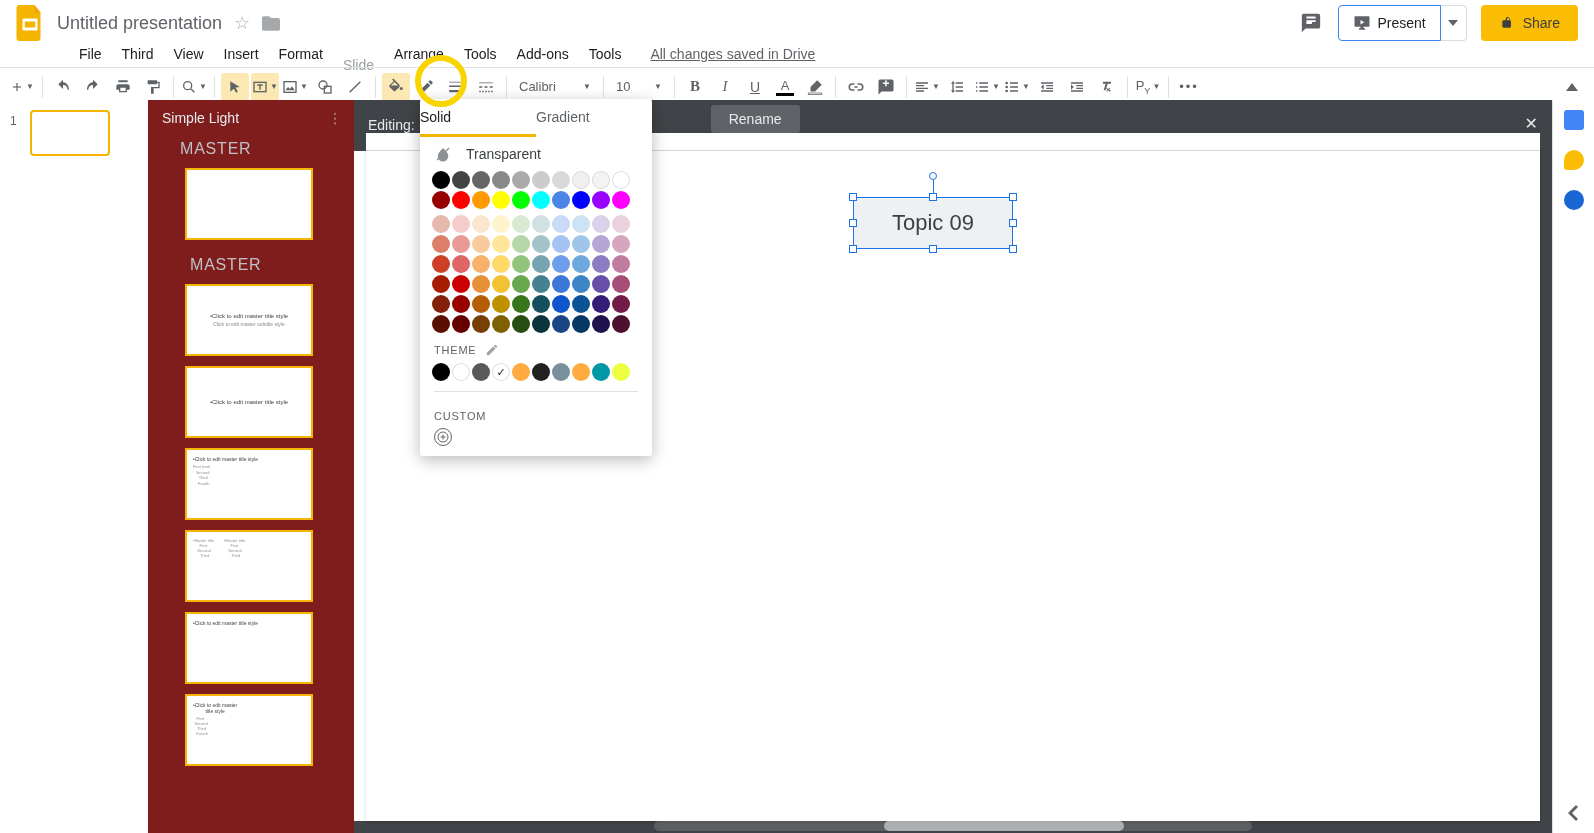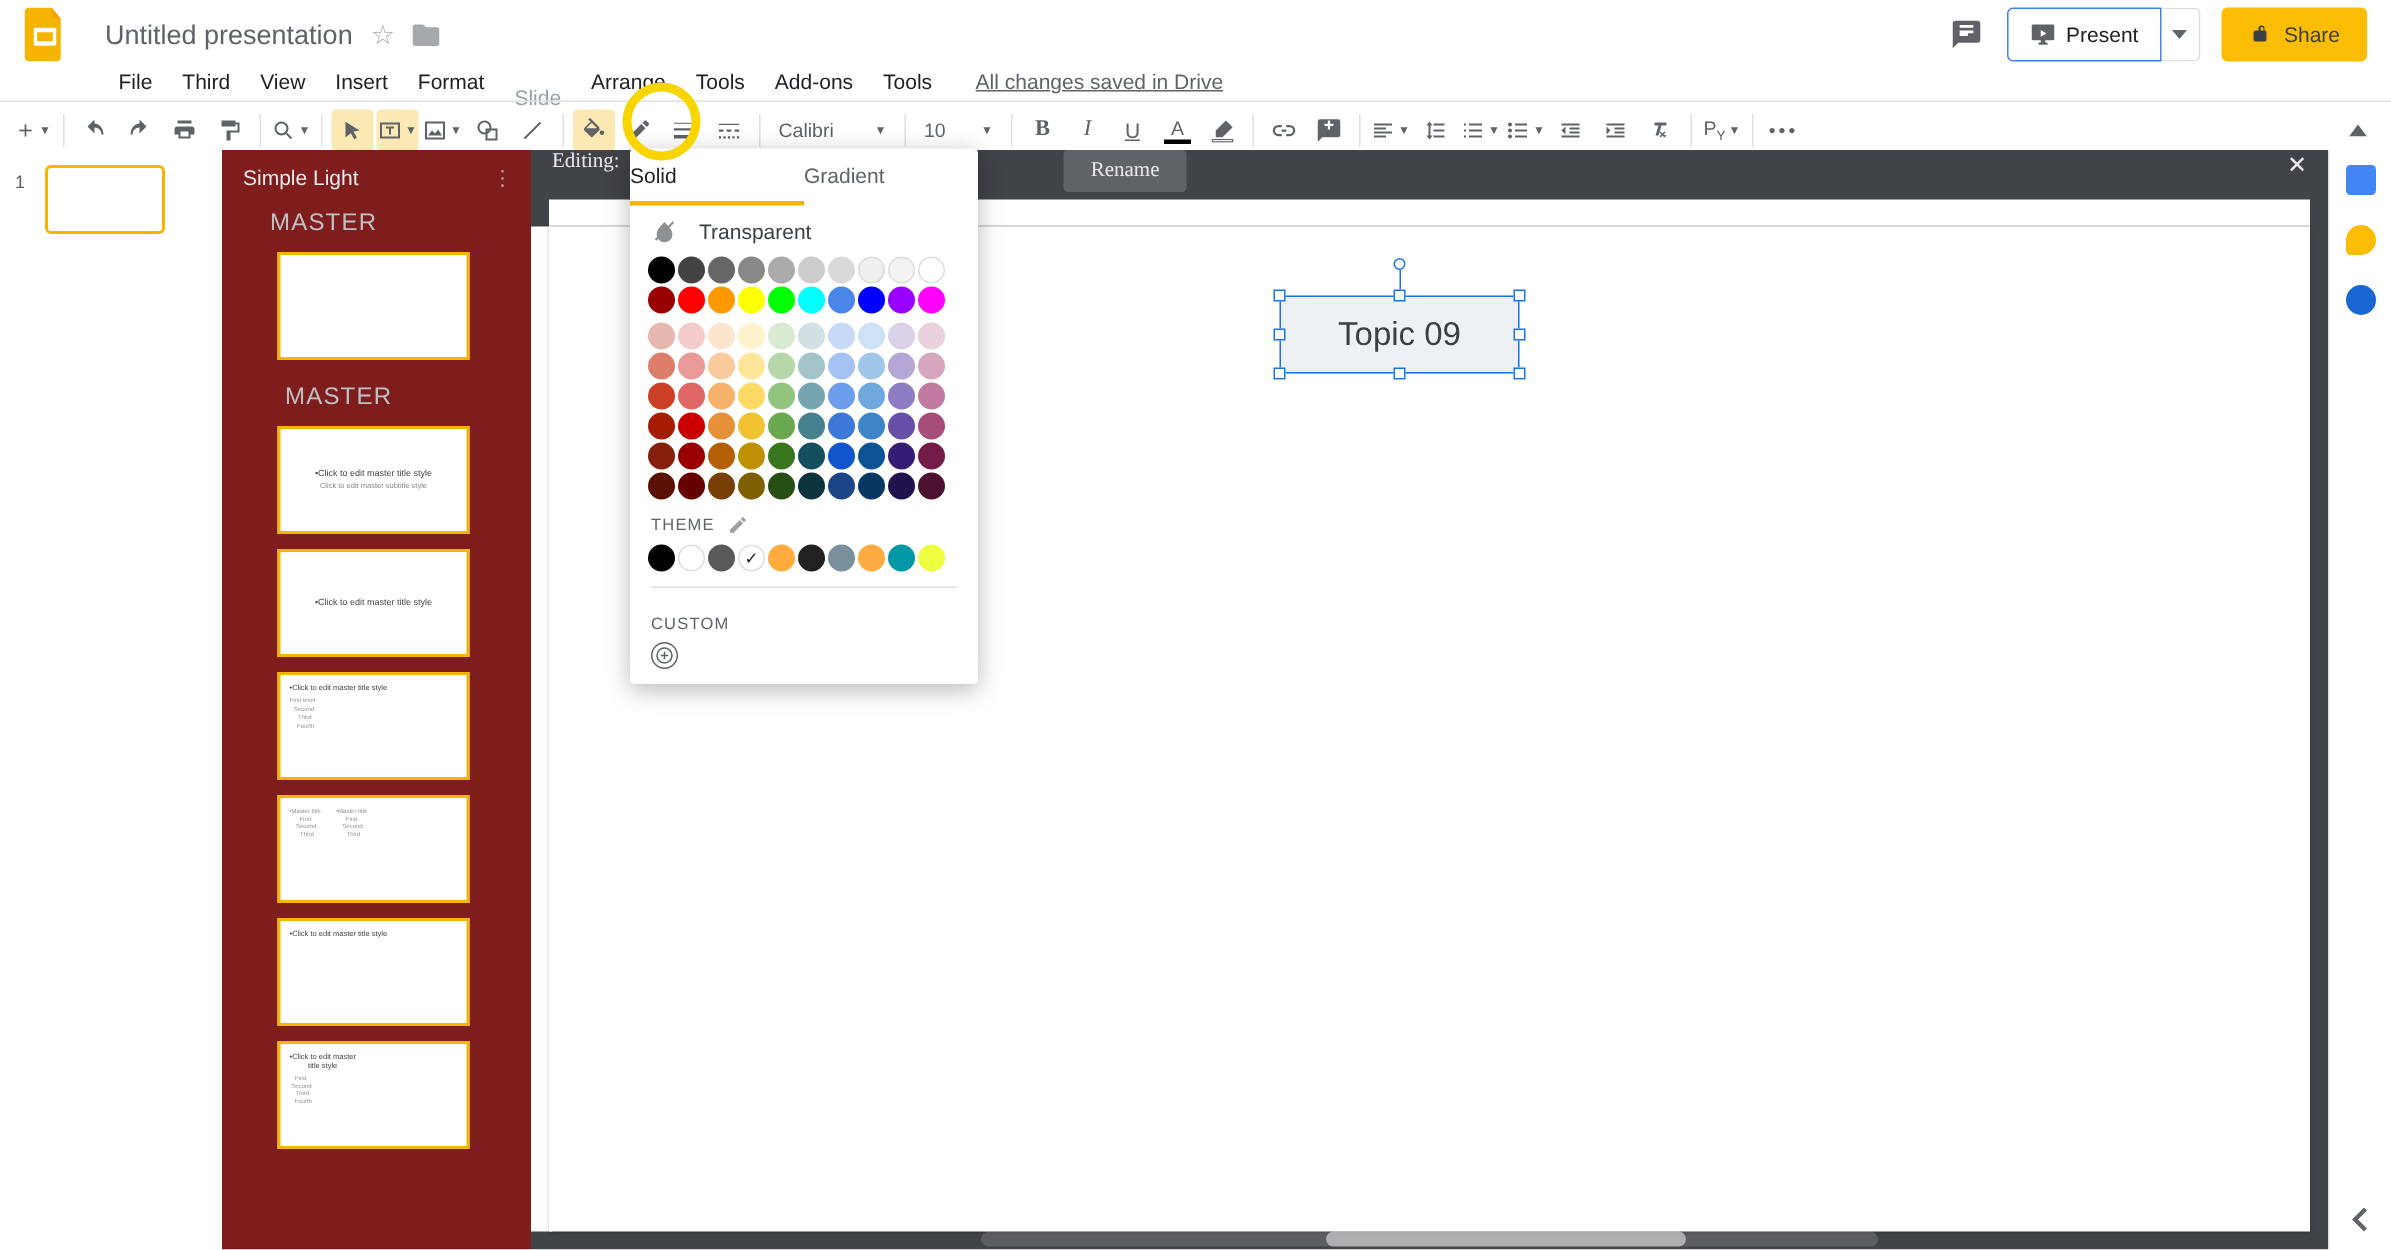--- a/index.html
+++ b/index.html
@@ -2,21 +2,21 @@
 <html><head>
 <meta charset="utf-8">
 <style>
   * { box-sizing: border-box; margin: 0; padding: 0; }
   body { font-family: Arial, "Helvetica Neue", Helvetica, sans-serif; font-size: 13px; color: #202124; background: #fff; width: 1594px; height: 833px; overflow: hidden; position: relative; }
 
   
   .title-row { display: flex; align-items: center; padding: 6px 10px 0 10px; height: 40px; }
   .app-logo { width: 40px; height: 40px; display: flex; align-items: center; justify-content: center; }
   .app-logo svg { width: 28px; height: 36px; }
-  .doc-title { font-size: 18px; color: #5f6368; margin-left: 20px; }
+  .doc-title { font-size: 18px; color: #5f6368; margin-left: 7px; }
   .star-icon, .folder-icon { margin-left: 12px; color: #5f6368; opacity: .55; font-size: 18px; cursor: pointer; }
   .title-spacer { flex: 1; }
   .comments-btn { width: 34px; height: 34px; display:flex;align-items:center;justify-content:center;color:#5f6368;border-radius:4px; margin-right:10px;}
   .present-btn { display: inline-flex; align-items: center; border: 1px solid #3b82f6; border-radius: 4px; height: 36px; padding: 0 14px; font-size: 14px; gap:6px;}
   .present-drop { border: 1px solid #dadce0; border-left:none; border-radius: 0 4px 4px 0; height: 36px; width:26px; display:flex;align-items:center;justify-content:center;}
   .present-wrap{display:flex; margin-right:14px;}
   .present-wrap .present-btn{border-radius:4px 0 0 4px;}
   .share-btn { background:#fbbc04; color:#3c4043; border:none; border-radius:4px; height:36px; padding:0 18px; font-size:14px; display:flex; align-items:center; gap:8px; font-weight:500; margin-right:6px;}
 
   
@@ -56,21 +56,21 @@
   .layout-thumb{height:72px;}
   .layout-thumb .tiny{ position:absolute; inset:0; display:flex; flex-direction:column; align-items:center; justify-content:center; font-size:6px; color:#444; text-align:center; gap:2px;}
   .layout-thumb .tiny .muted{font-size:5px; color:#888;}
   .layout-thumb .tiny.left{align-items:flex-start; padding:6px; justify-content:flex-start;}
   .themepane .scroll{ position:absolute; top:34px; bottom:0; left:0; right:0; overflow-y:auto; padding-right:4px;}
   .themepane .scroll::-webkit-scrollbar{width:8px;} 
   .themepane .scroll::-webkit-scrollbar-thumb{background:#6b6e73;}
 
   
   .canvas-wrap { flex:1; background:#404347; display:flex; flex-direction:column; position:relative;}
-  .edit-bar { height:33px; background:#404347; color:#e8eaed; display:flex; align-items:flex-start; padding:0 14px; font-size:14px; gap:16px;font-family:Liberation Serif, serif;}
+  .edit-bar { height:33px; background:#404347; color:#e8eaed; display:flex; align-items:flex-end; padding:0 14px; font-size:14px; gap:16px;}
   .edit-bar .rename-btn{ background:#5f6368; padding:6px 18px; border-radius:3px; margin-left:280px; color:#e8eaed;}
   .edit-bar .close{ margin-left:auto; color:#e8eaed; font-size:16px;}
   .ruler-h{ height:18px; background:#fff; border-bottom:1px solid #ddd; margin:0 12px 0 12px;}
   .stage{ flex:1; margin:0 12px 12px 12px; background:#fff; position:relative; box-shadow:0 1px 3px rgba(0,0,0,.2);}
   .hscroll{ position:absolute; bottom:2px; left:300px; right:300px; height:10px; background:rgba(255,255,255,.15); border-radius:5px;}
   .hscroll .thumb{ position:absolute; left:230px; width:240px; top:0; bottom:0; background:rgba(255,255,255,.5); border-radius:5px;}
   .ruler-v-strip{position:absolute; top:51px; left:0; width:14px; bottom:12px; background:#fff; border-right:1px solid #ddd;}
 
   
   .textbox { position:absolute; left:487px; top:46px; width:160px; height:52px; border:1px solid #1a73e8; display:flex; align-items:center; justify-content:center; font-size:22px; color:#3c4043; background:rgba(207,216,220,.35);}

